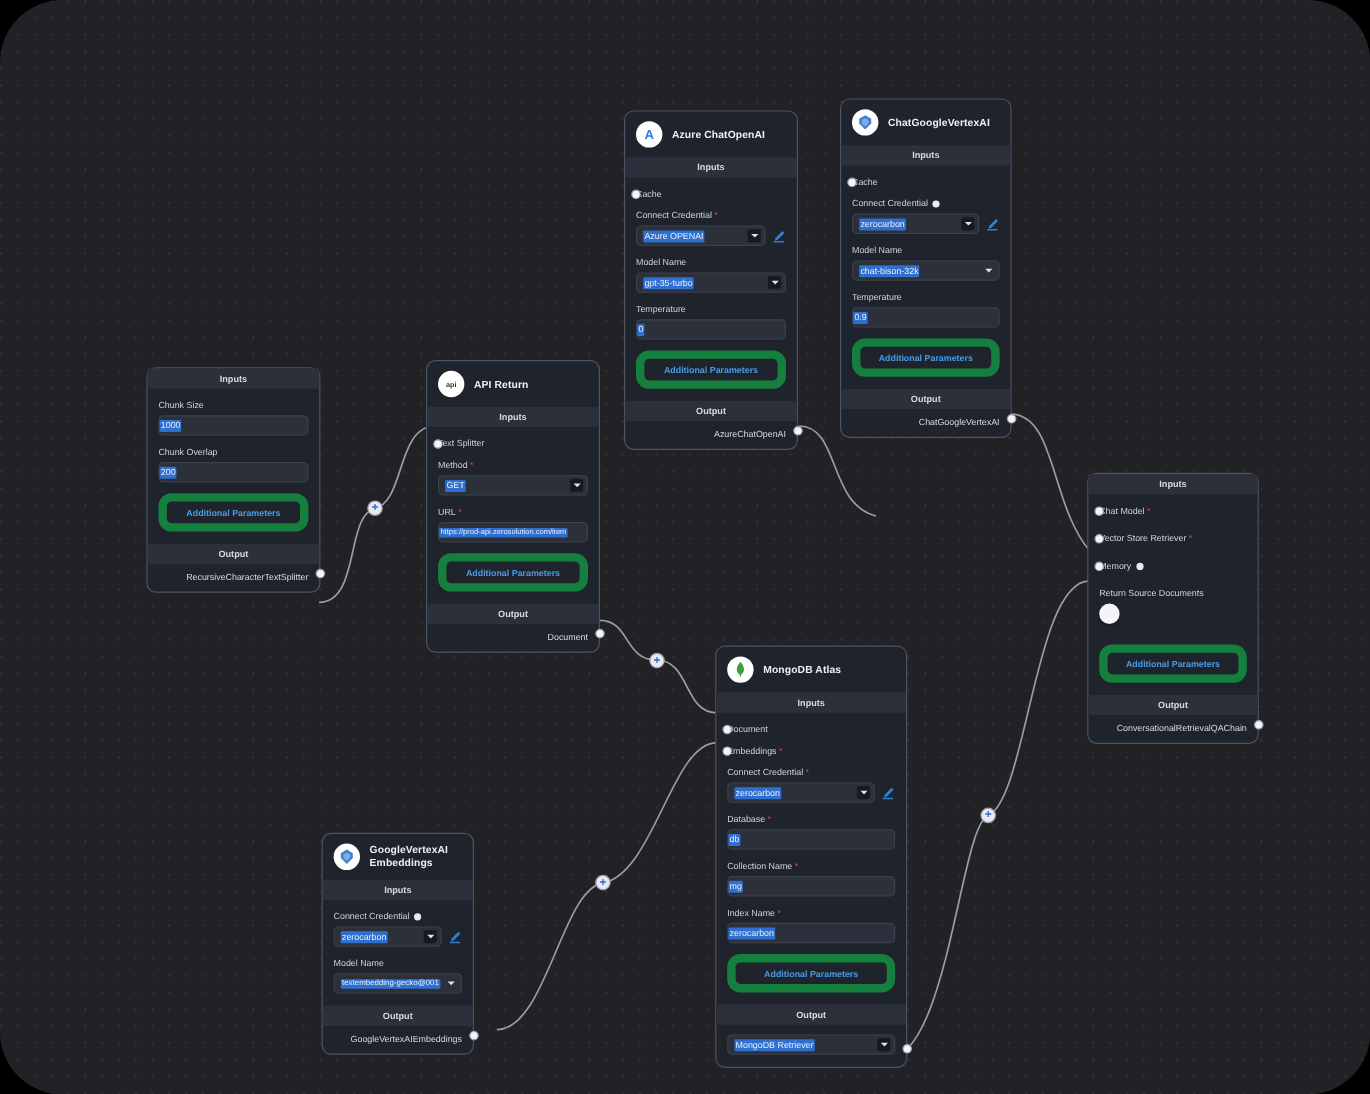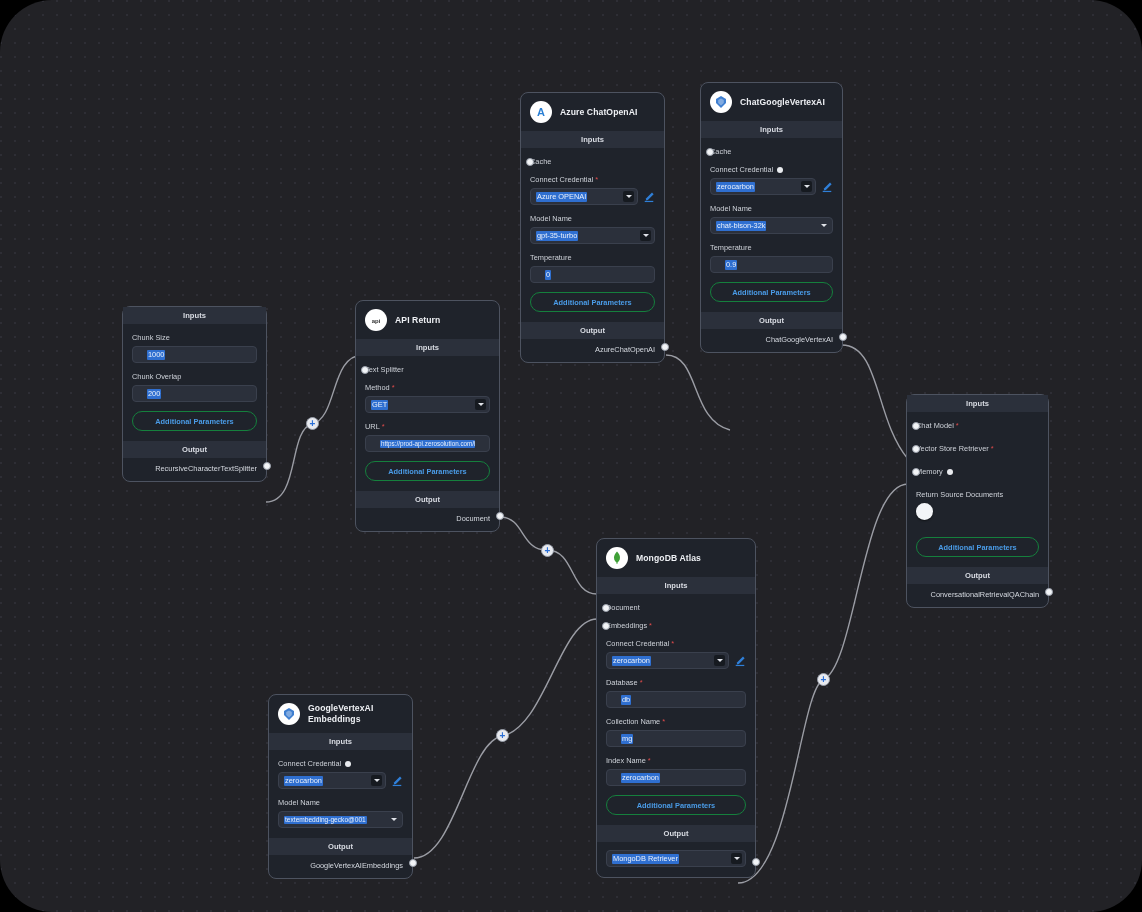--- a/index.html
+++ b/index.html
@@ -81,21 +81,21 @@
     background: #e9ebef; margin-left: 4px;
     vertical-align: middle;
   }
 
   .input-box {
     background: #2b303b;
     border: 1px solid #3a404d;
     border-radius: 4px;
     height: 17px;
     display: flex; align-items: center;
-    padding: 0 14px;
+    padding: 0 0;
     font-size: 7.4px;
   }
   .val { background: #2f6fd0; color: #e9f0fb; padding: 0.5px 1px; border-radius: 1px; white-space: nowrap; overflow: hidden; }
 
   .select-row { display: flex; align-items: center; gap: 5px; }
   .select-box {
     flex: 1;
     background: #2b303b;
     border: 1px solid #3a404d;
     border-radius: 4px;
@@ -115,21 +115,21 @@
     content: "";
     border-left: 3px solid transparent;
     border-right: 3px solid transparent;
     border-top: 3.5px solid #dfe2e8;
   }
   .caret.bare { background: none; }
 
   .edit-ico { width: 12px; height: 12px; flex: 0 0 12px; }
 
   .addl-btn {
-    border: 1px solid #15803d;
+    border: 7px solid #15803d;
     border-radius: 11px;
     color: #4a9be6;
     text-align: center;
     font-size: 7.4px;
     padding: 4.5px 0;
     background: transparent;
     font-weight: bold;
     width: 100%;
     font-family: "Liberation Sans", sans-serif;
     cursor: pointer;
@@ -335,21 +335,21 @@
       </div>
       <button class="addl-btn">Additional Parameters</button>
     </div>
     <div class="band">Output</div>
     <div class="out-row" style="position:relative;">
       <span>ChatGoogleVertexAI</span>
       <div class="anchor right" style="bottom:11px;"></div>
     </div>
   </div>
 
-  <div class="node" id="n-embed" style="left:268px; top:694px; width:145px;">
+  <div class="node" id="n-embed" style="left:268px; top:694px; width:127px;">
     <div class="node-head">
       <div class="node-avatar">
         <svg width="18" height="18" viewBox="0 0 18 18">
             <circle cx="9" cy="9" r="9" fill="#fff"></circle>
             <path d="M9 3 L14 6 V10 L9 15 L4 10 V6 Z" fill="#3f7fd0"></path>
             <path d="M9 5.5 L11.8 7 V10 L9 12.5 L6.2 10 V7 Z" fill="#fff" opacity=".35"></path>
           </svg>
       </div>
       <div class="node-title">GoogleVertexAI Embeddings</div>
     </div>

